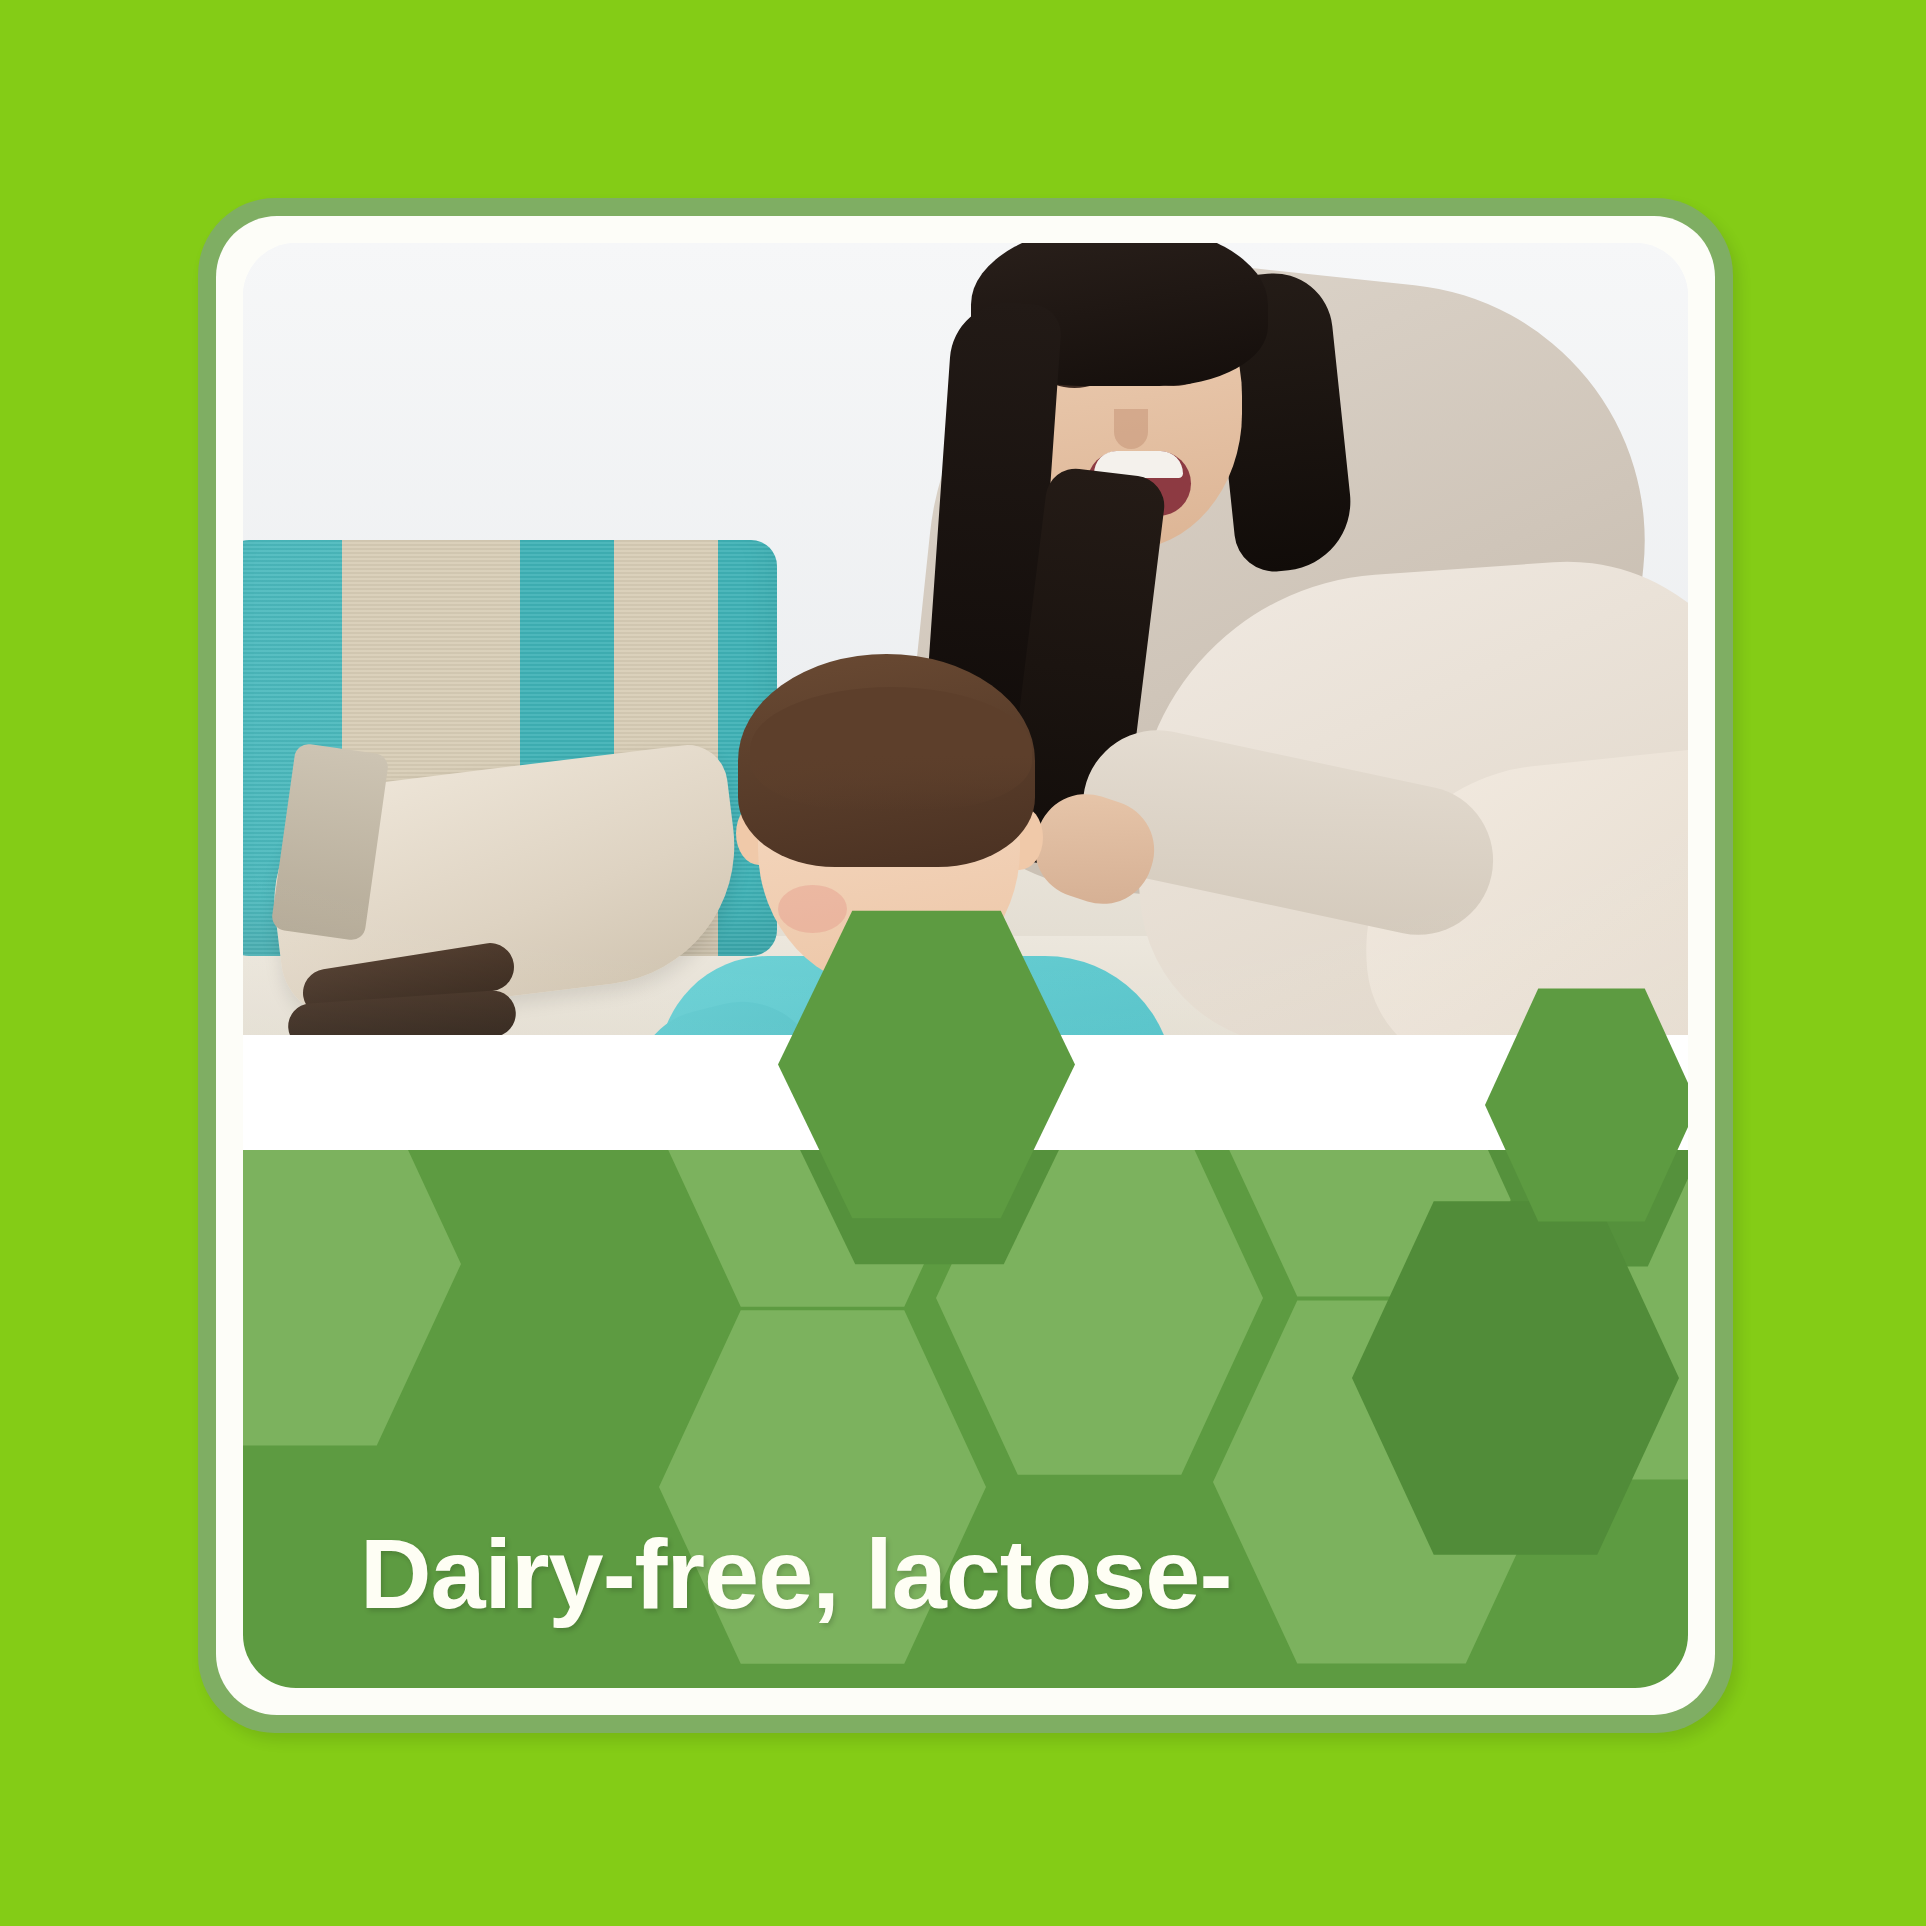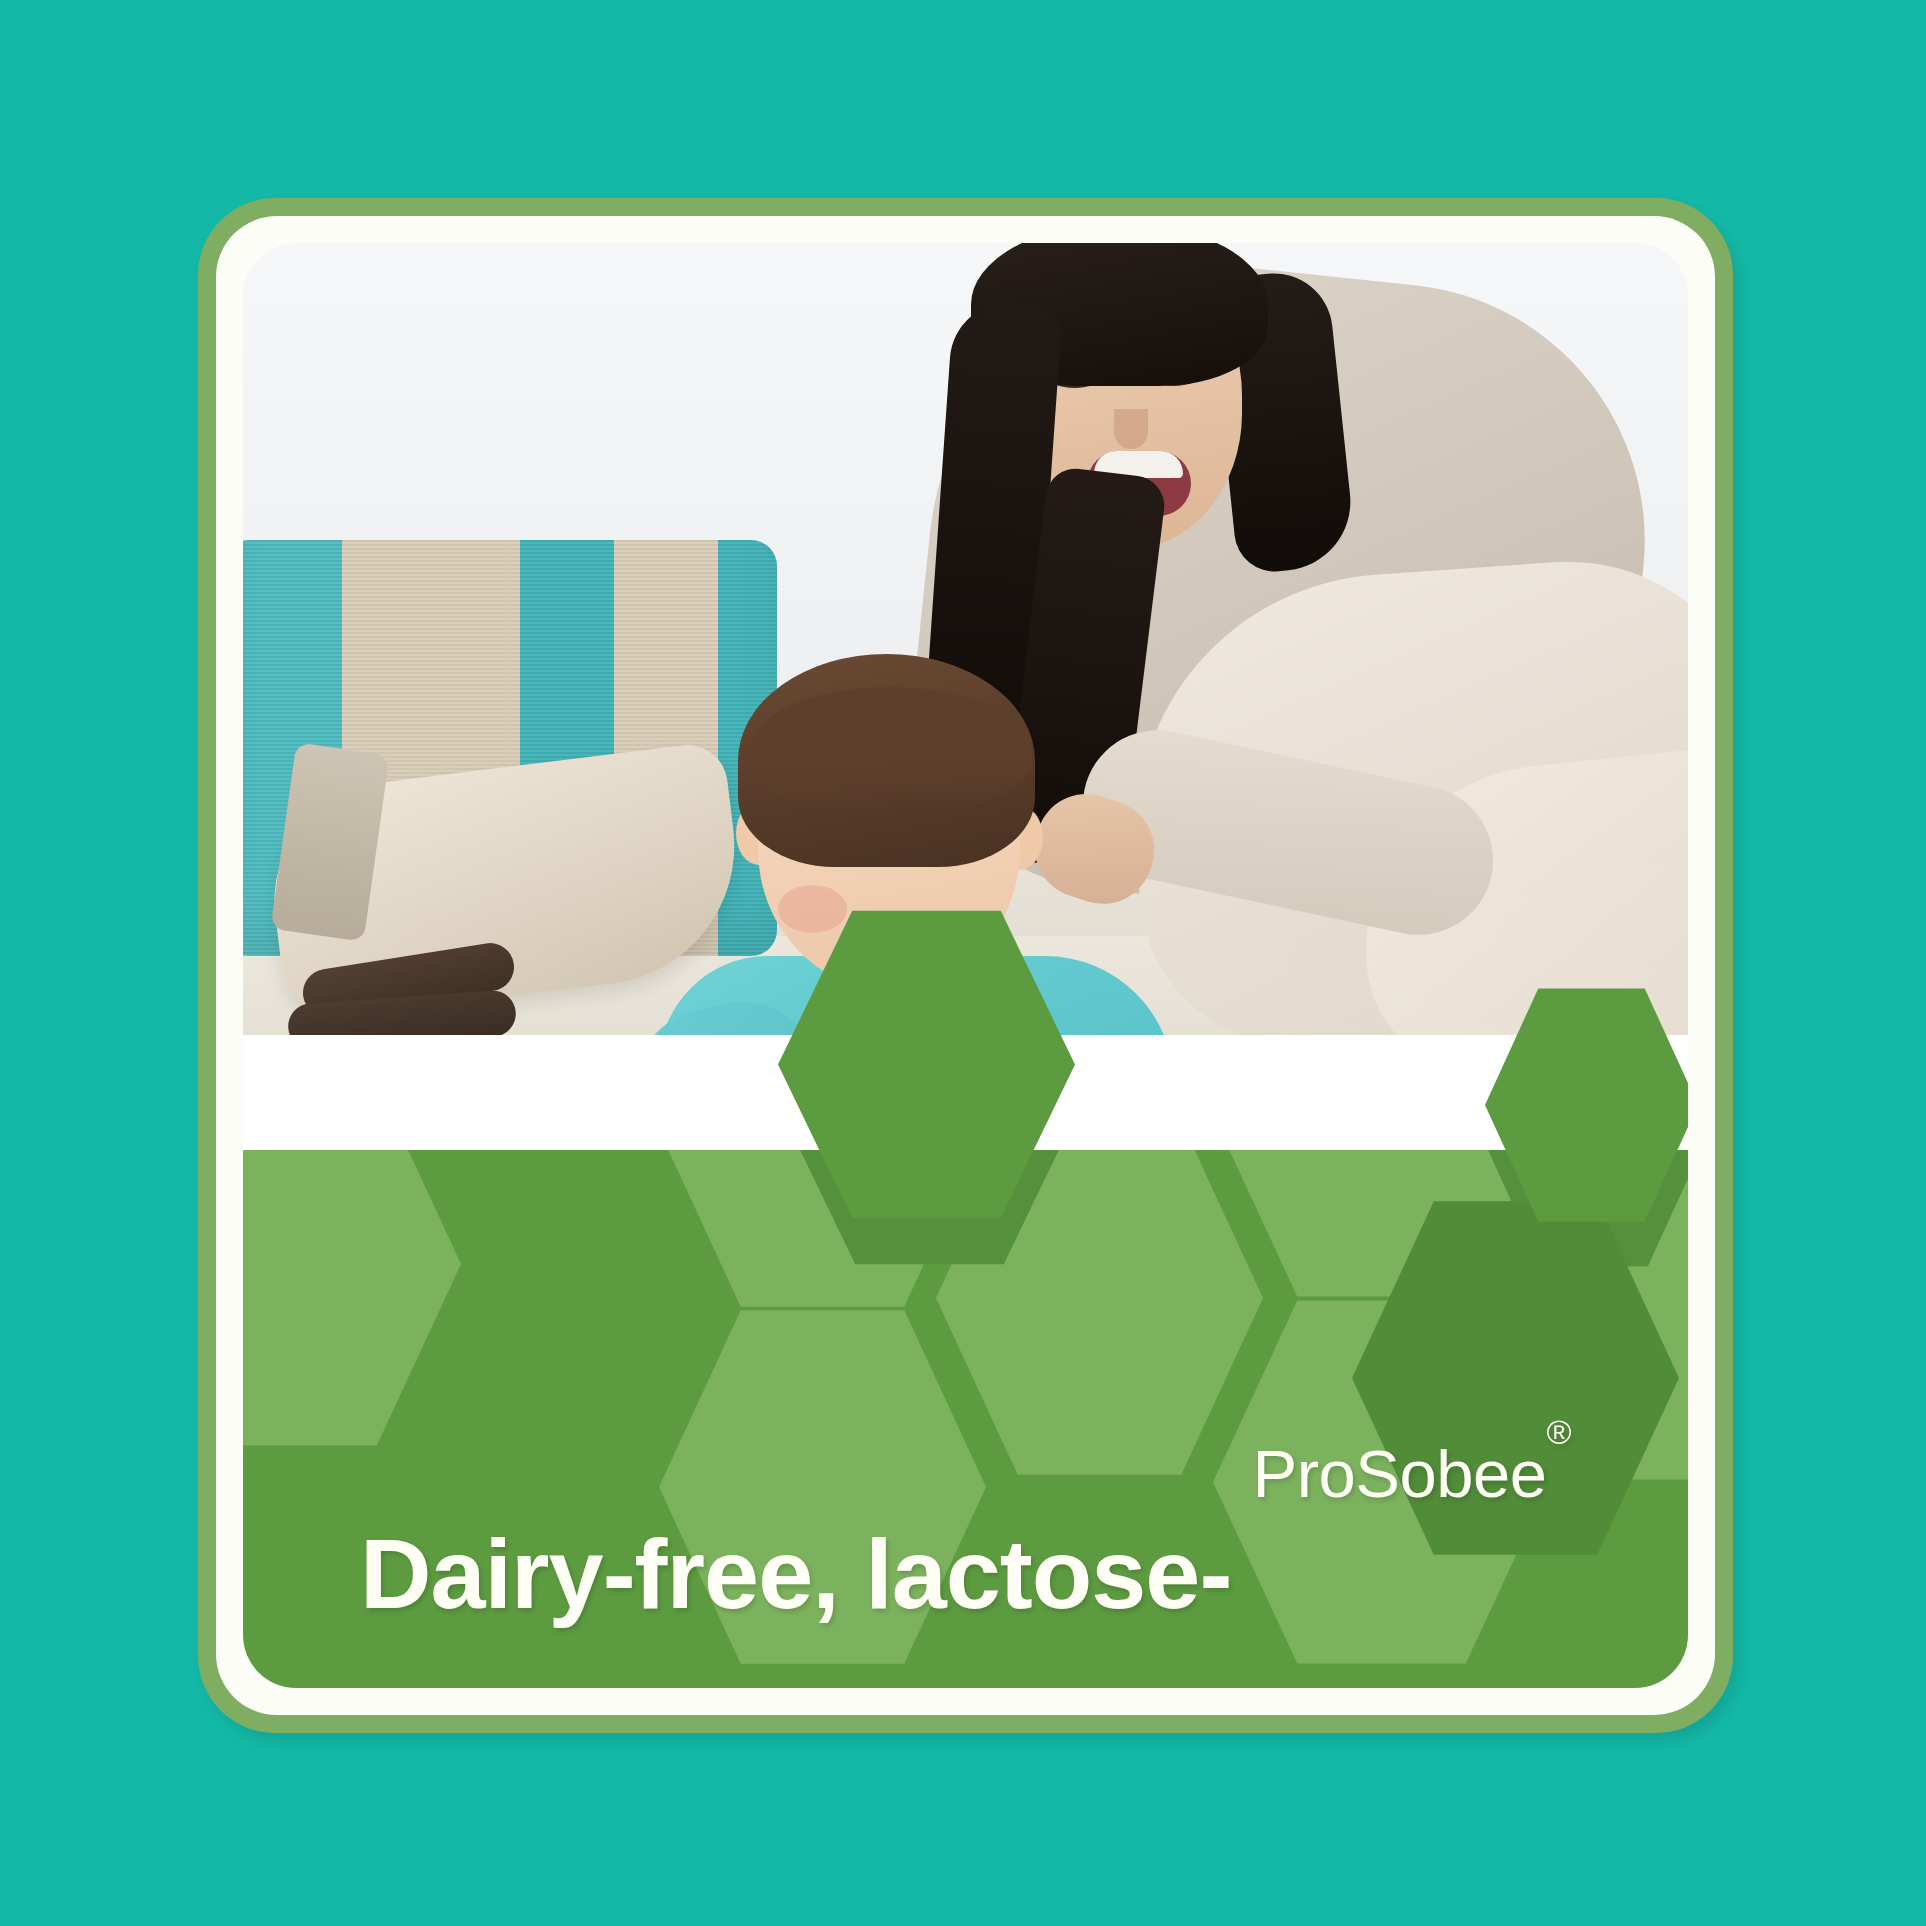--- a/index.html
+++ b/index.html
@@ -2,21 +2,21 @@
 <html><head>
 <meta charset="utf-8">
 <style>
   html,body{margin:0;padding:0;}
   body{
     width:1927px;height:1927px;
     background:#ffffff;
     font-family:"Liberation Sans", sans-serif;
     overflow:hidden;
   }
-  .canvas{position:relative;width:1927px;height:1927px;background:#14b8a6;}
+  .canvas{position:relative;width:1927px;height:1927px;background:#84cc16;}
 
   
   .frame{
     position:absolute;left:198px;top:198px;
     width:1535px;height:1535px;
     background:#7fae63;
     border-radius:77px;
     box-shadow:6px 8px 14px rgba(0,0,0,.10);
   }
   
@@ -298,23 +298,20 @@
               <i></i>
             </div>
           <div class="hex dark2" style="left:1109px;top:40px;width:327px;height:376px;">
               <i></i>
             </div>
 
           <div class="copy">
             <div class="line l1">Dairy-free, lactose-</div>
           </div>
 
-          <div class="brandwrap">
-            <div class="brand"><span>ProSobee</span><sup>®</sup></div>
-          </div>
 
         </div>
 
       </div>
     </div>
   </div>
 
 </div>
 
 

